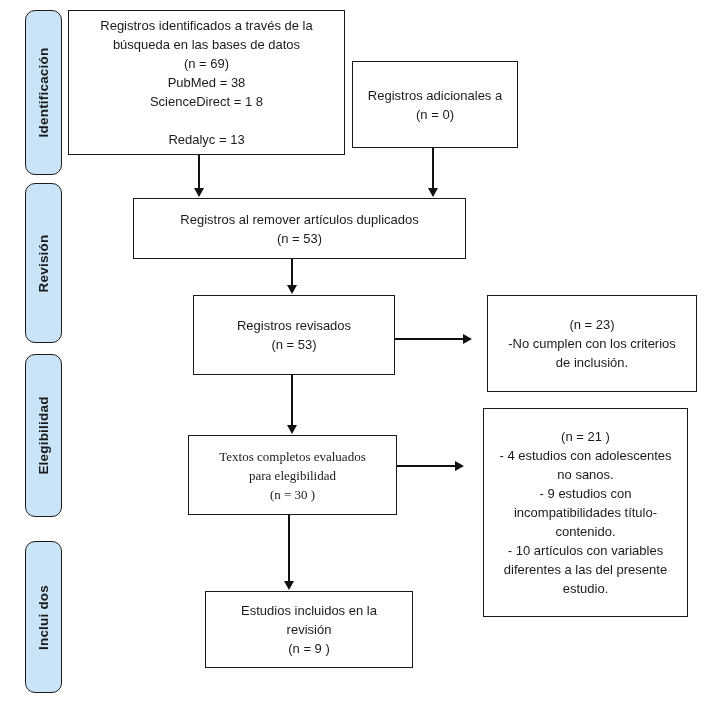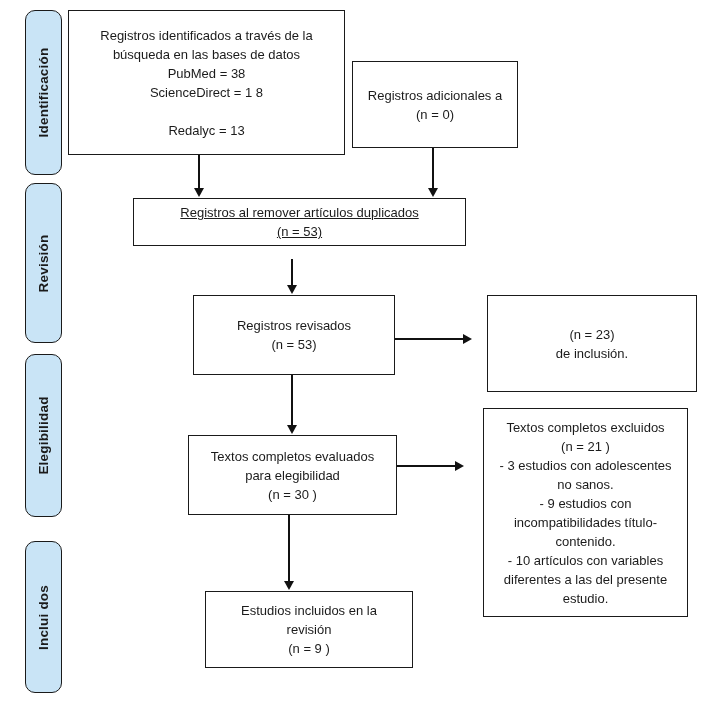--- a/index.html
+++ b/index.html
@@ -94,56 +94,57 @@
   <div class="stagebox" style="left:25px; top:354px; width:37px; height:163px;">
     <span class="vlabel">Elegibilidad</span>
   </div>
   <div class="stagebox" style="left:25px; top:541px; width:37px; height:152px;">
     <span class="vlabel">Inclui dos</span>
   </div>
 
   <div class="flowbox" style="left:68px; top:10px; width:277px; height:145px;">
       <div class="line">Registros identificados a través de la</div>
       <div class="line">búsqueda en las bases de datos</div>
+      <div class="line">(n = 69)</div>
       <div class="line">PubMed = 38</div>
       <div class="line">ScienceDirect = 1 8</div>
       <div class="line">&nbsp;</div>
       <div class="line">Redalyc = 13</div>
     </div>
 
   <div class="flowbox" style="left:352px; top:61px; width:166px; height:87px;">
       <div class="line">Registros adicionales a</div>
       <div class="line">(n = 0)</div>
     </div>
 
-  <div class="flowbox" style="left:133px; top:198px; width:333px; height:48px;text-decoration:underline;">
+  <div class="flowbox" style="left:133px; top:198px; width:333px; height:61px;">
       <div class="line">Registros al remover artículos duplicados</div>
       <div class="line">(n = 53)</div>
     </div>
 
   <div class="flowbox" style="left:193px; top:295px; width:202px; height:80px;">
       <div class="line">Registros revisados</div>
       <div class="line">(n = 53)</div>
     </div>
 
   <div class="flowbox" style="left:487px; top:295px; width:210px; height:97px;">
       <div class="line">(n = 23)</div>
+      <div class="line">-No cumplen con los criterios</div>
       <div class="line">de inclusión.</div>
     </div>
 
-  <div class="flowbox" style="left:188px; top:435px; width:209px; height:80px;">
+  <div class="flowbox" style="left:188px; top:435px; width:209px; height:80px;font-family:Liberation Serif, serif;">
       <div class="line">Textos completos evaluados</div>
       <div class="line">para elegibilidad</div>
       <div class="line">(n = 30 )</div>
     </div>
 
   <div class="flowbox" style="left:483px; top:408px; width:205px; height:209px;">
-      <div class="line">Textos completos excluidos</div>
       <div class="line">(n = 21 )</div>
-      <div class="line">- 3 estudios con adolescentes</div>
+      <div class="line">- 4 estudios con adolescentes</div>
       <div class="line">no sanos.</div>
       <div class="line">- 9 estudios con</div>
       <div class="line">incompatibilidades título-</div>
       <div class="line">contenido.</div>
       <div class="line">- 10 artículos con variables</div>
       <div class="line">diferentes a las del presente</div>
       <div class="line">estudio.</div>
     </div>
 
   <div class="flowbox" style="left:185px; top:591px; width:208px; height:77px;margin-left:20px;">

